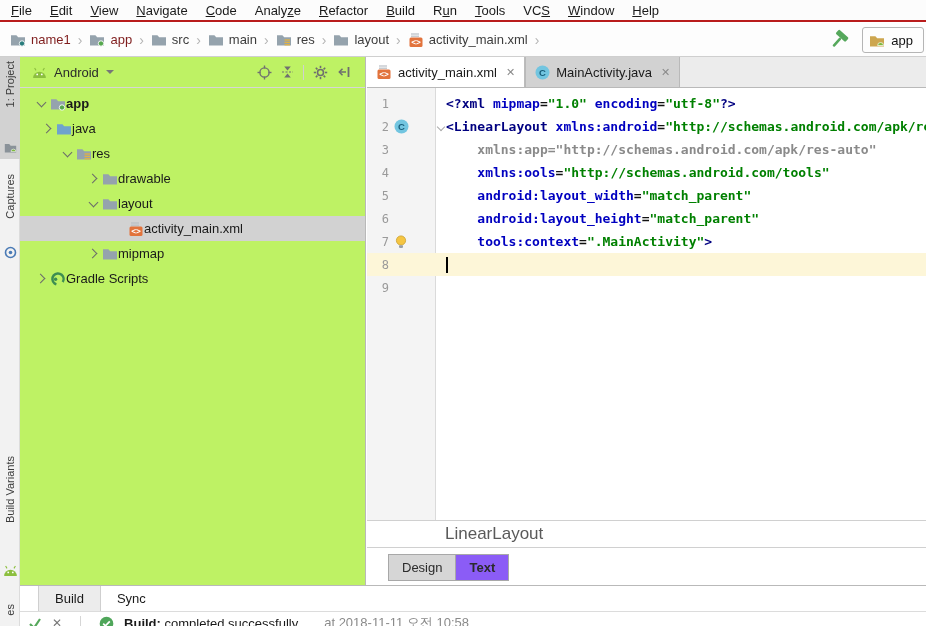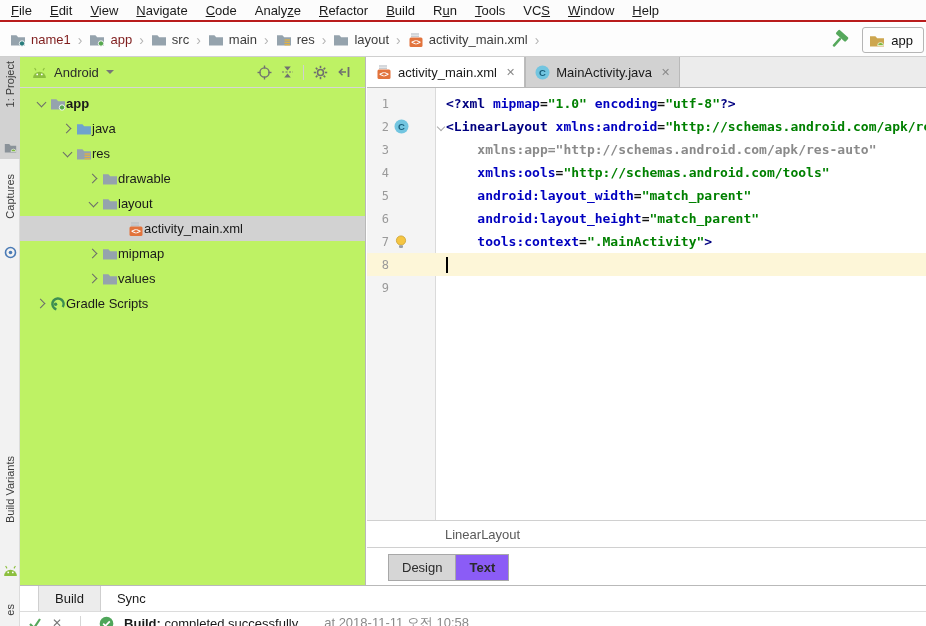--- a/index.html
+++ b/index.html
@@ -68,21 +68,21 @@
   .fold-chev.up { transform:rotate(-135deg); }
   .ctext { white-space:pre; font-family:"DejaVu Sans Mono", monospace; font-size:13px; font-weight:bold; flex:1; overflow:hidden; }
   .tk-tag  { color:#000080; }
   .tk-attr { color:#0000c0; }
   .tk-val  { color:#008000; }
   .tk-gray { color:#8a8a8a; }
   .tk-plain{ color:#111; }
   .caret { display:inline-block; width:2px; height:16px; background:#000; vertical-align:middle; }
   .ed-crumb { position:absolute; left:0; right:0; top:463px; height:28px; background:#fff;
     border-top:1px solid #d0d0d0; border-bottom:1px solid #d0d0d0; display:flex; align-items:center;
-    padding-left:78px; font-size:13px; color:#5a5a5a; }
+    padding-left:78px; font-size:17px; color:#5a5a5a; }
   .view-tabs { position:absolute; left:0; right:0; top:492px; height:36px; background:#fff;
     display:flex; align-items:center; padding-left:21px; }
   .vtab { padding:5px 13px; font-size:13px; color:#2b2b2b; border:1px solid #a8a8a8; background:#d6d6d6; }
   .vtab.active { background:#8b5cf6; margin-left:-1px;font-weight:bold; }
   
   .build-panel { position:absolute; left:20px; right:0; top:585px; bottom:0; background:#fff; border-top:1px solid #b9b9b9; }
   .bp-tabs { height:26px; display:flex; align-items:stretch; padding-left:18px; font-size:13px; border-bottom:1px solid #dcdcdc; }
   .bp-tab { display:flex; align-items:center; padding:0 16px; color:#1a1a1a; }
   .bp-tab.active { background:#ececec; border-left:1px solid #cfcfcf; border-right:1px solid #cfcfcf; }
   .bp-status { height:22px; display:flex; align-items:center; padding-left:8px; font-size:13px; gap:10px; }
@@ -307,21 +307,21 @@
             <span class="chev down"></span>
           </span>
           <span class="icon">
             <svg width="16" height="15" viewBox="0 0 16 15">
               <path d="M1 3.2h5.4l1.8 2H15v8.3H1z" fill="#95a3ad"></path>
               <circle cx="12" cy="11.5" r="2.7" fill="#55a74e" stroke="#fff" stroke-width="0.9"></circle>
             </svg>
           </span>
           <span class="t-label">app</span>
         </div>
-        <div class="tree-row" style="padding-left: 38px;">
+        <div class="tree-row" style="padding-left: 18px;">
           <span class="chev-slot">
             <span class="chev right"></span>
           </span>
           <span class="icon">
             <svg width="16" height="15" viewBox="0 0 16 15">
               <path d="M1 3.2h5.4l1.8 2H15v8.3H1z" fill="#6fa3cd"></path>
             </svg>
           </span>
           <span class="t-label">java</span>
         </div>
@@ -381,31 +381,20 @@
           <span class="chev-slot">
             <span class="chev right"></span>
           </span>
           <span class="icon">
             <svg width="16" height="15" viewBox="0 0 16 15">
               <path d="M1 3.2h5.4l1.8 2H15v8.3H1z" fill="#95a3ad"></path>
             </svg>
           </span>
           <span class="t-label">mipmap</span>
         </div>
-        <div class="tree-row" style="padding-left: 64px;">
-          <span class="chev-slot">
-            <span class="chev right"></span>
-          </span>
-          <span class="icon">
-            <svg width="16" height="15" viewBox="0 0 16 15">
-              <path d="M1 3.2h5.4l1.8 2H15v8.3H1z" fill="#95a3ad"></path>
-            </svg>
-          </span>
-          <span class="t-label">values</span>
-        </div>
         <div class="tree-row" style="padding-left: 12px;">
           <span class="chev-slot">
             <span class="chev right"></span>
           </span>
           <span class="icon">
             <svg width="16" height="16">
               <circle cx="8" cy="8" r="5.6" fill="none" stroke="#3d8e52" stroke-width="2.5" stroke-dasharray="25 7" transform="rotate(130 8 8)"></circle>
               <circle cx="5.6" cy="8.3" r="1.7" fill="#3d8e52"></circle>
             </svg>
           </span>

